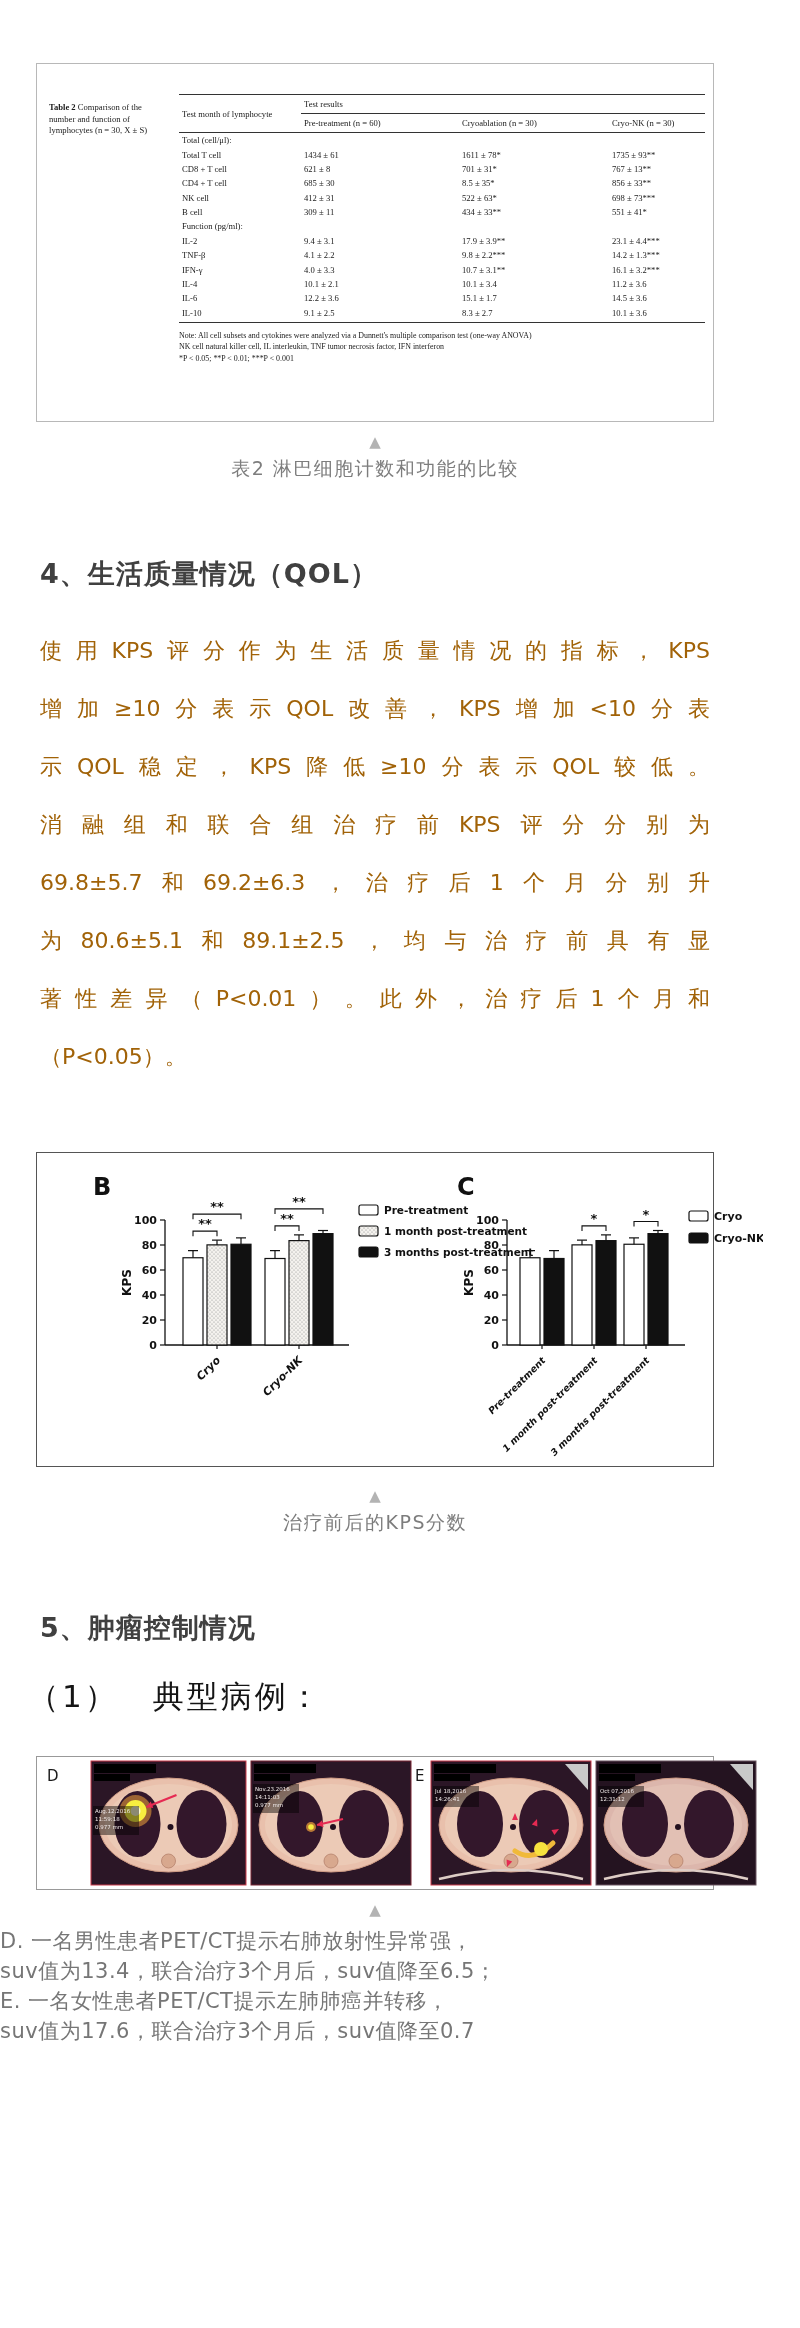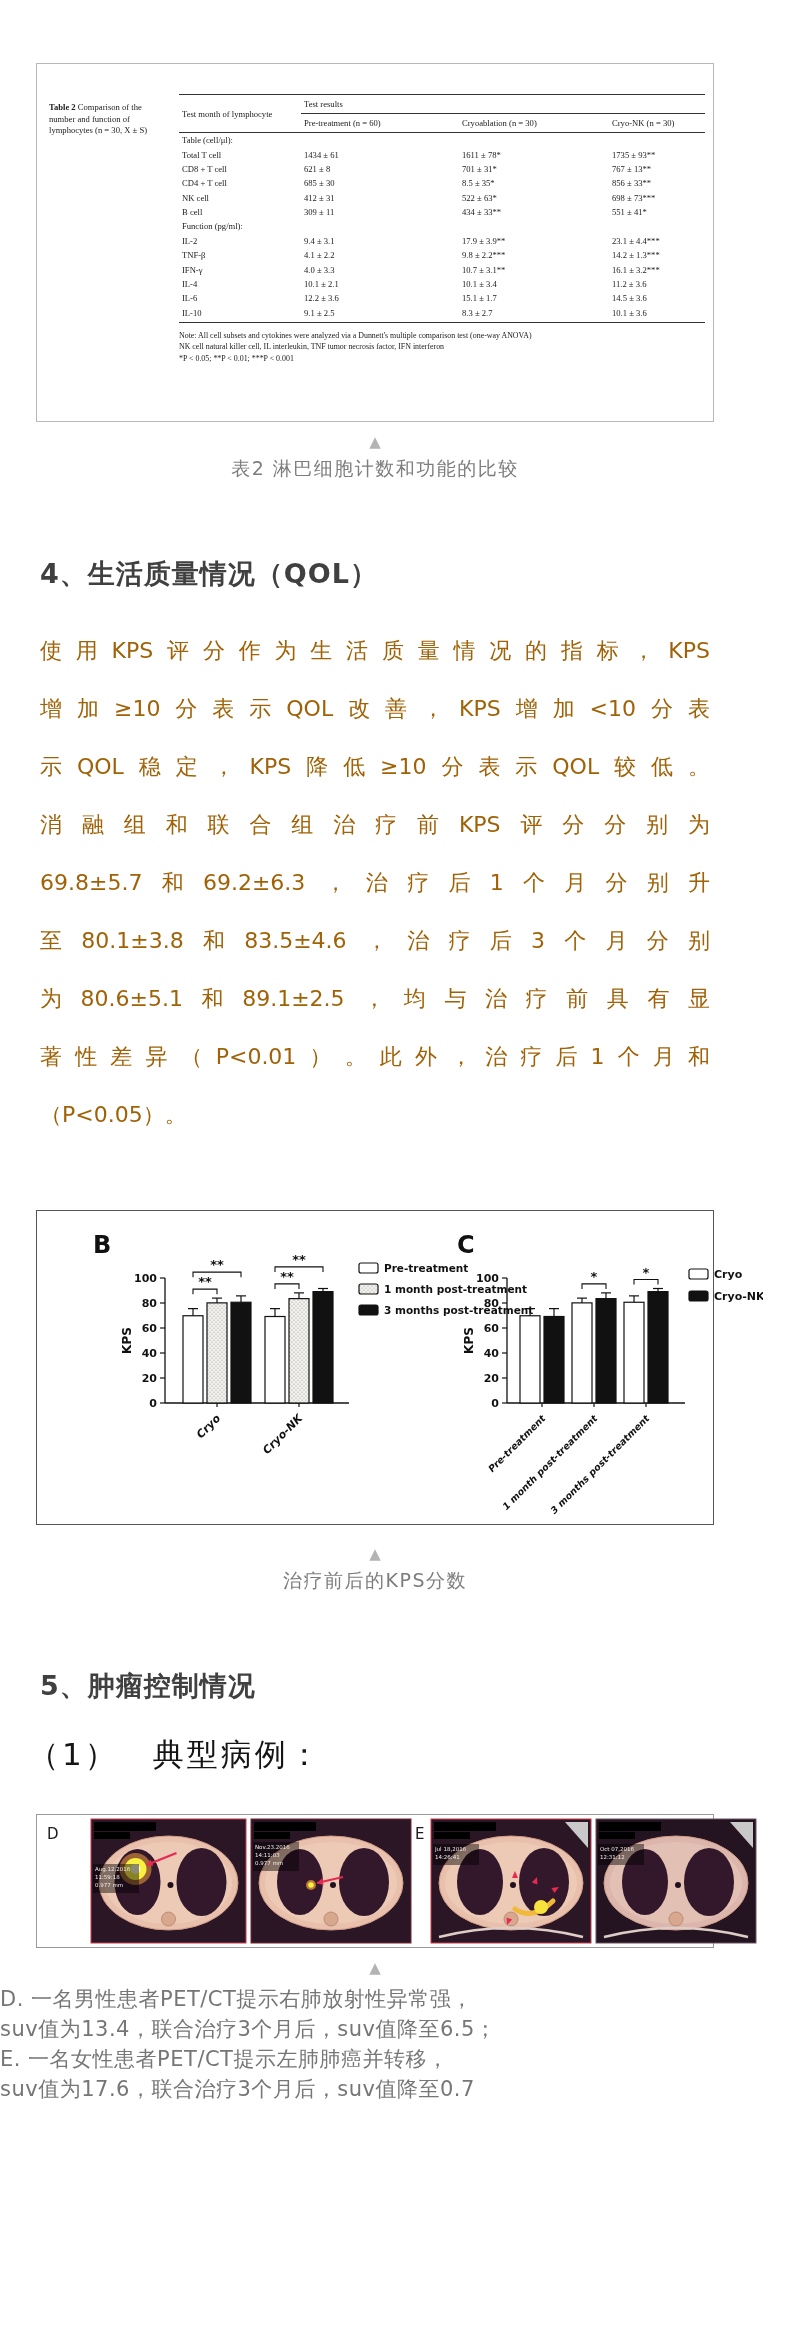--- a/index.html
+++ b/index.html
@@ -64,21 +64,21 @@
               <th class="results-h" colspan="3">Test results</th>
             </tr>
             <tr class="subhead">
               <th>Pre-treatment (n = 60)</th>
               <th>Cryoablation (n = 30)</th>
               <th>Cryo-NK (n = 30)</th>
             </tr>
           </thead>
           <tbody>
               <tr>
-                <td colspan="4" class="sect">Table (cell/μl):</td>
+                <td colspan="4" class="sect">Total (cell/μl):</td>
               </tr>
               <tr>
                 <td class="item">Total T cell</td>
                 <td>1434 ± 61</td>
                 <td>1611 ± 78*</td>
                 <td>1735 ± 93**</td>
               </tr>
               <tr>
                 <td class="item">CD8 + T cell</td>
                 <td>621 ± 8</td>
@@ -155,21 +155,20 @@
   <div class="tri">▲</div>
   <div class="fig-caption">表2 淋巴细胞计数和功能的比较</div>
 
   <div class="sec-heading">4、生活质量情况（QOL）</div>
   <div class="qol-para">
       <div class="para-line">使用KPS评分作为生活质量情况的指标，KPS</div>
       <div class="para-line">增加≥10分表示QOL改善，KPS增加&lt;10分表</div>
       <div class="para-line">示QOL稳定，KPS降低≥10分表示QOL较低。</div>
       <div class="para-line">消融组和联合组治疗前KPS评分分别为</div>
       <div class="para-line">69.8±5.7和69.2±6.3，治疗后1个月分别升</div>
-      <div class="para-line">至80.1±3.8和83.5±4.6，治疗后3个月分别</div>
       <div class="para-line">为80.6±5.1和89.1±2.5，均与治疗前具有显</div>
       <div class="para-line">著性差异（P&lt;0.01）。此外，治疗后1个月和</div>
       <div class="para-line last">（P&lt;0.05）。</div>
     </div>
 
   <div class="charts-box">
     <svg viewBox="0 0 726 313" width="726" height="313">
         <defs>
           <pattern id="stip" width="4" height="4" patternUnits="userSpaceOnUse">
             <rect width="4" height="4" fill="#f4f2ee"></rect>

